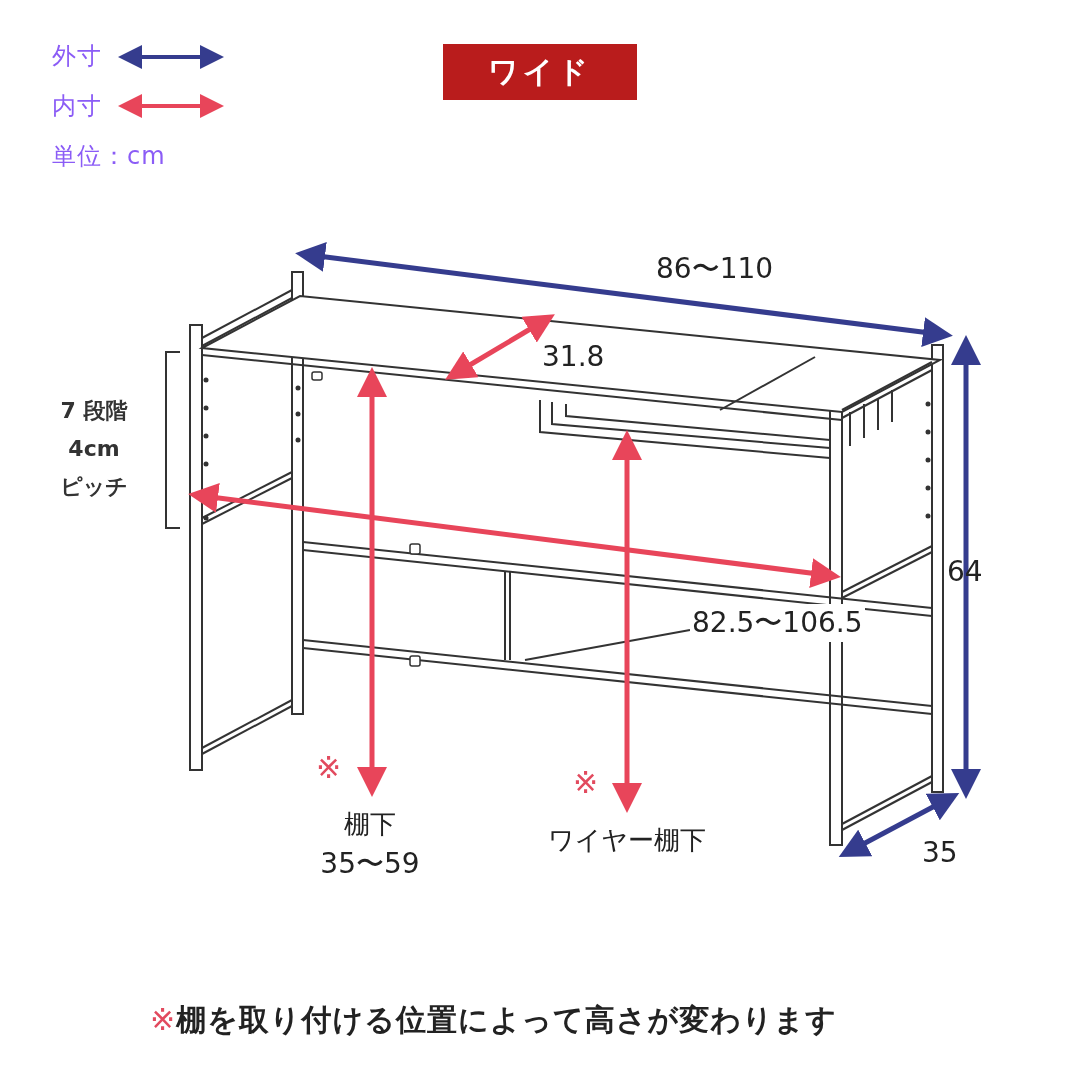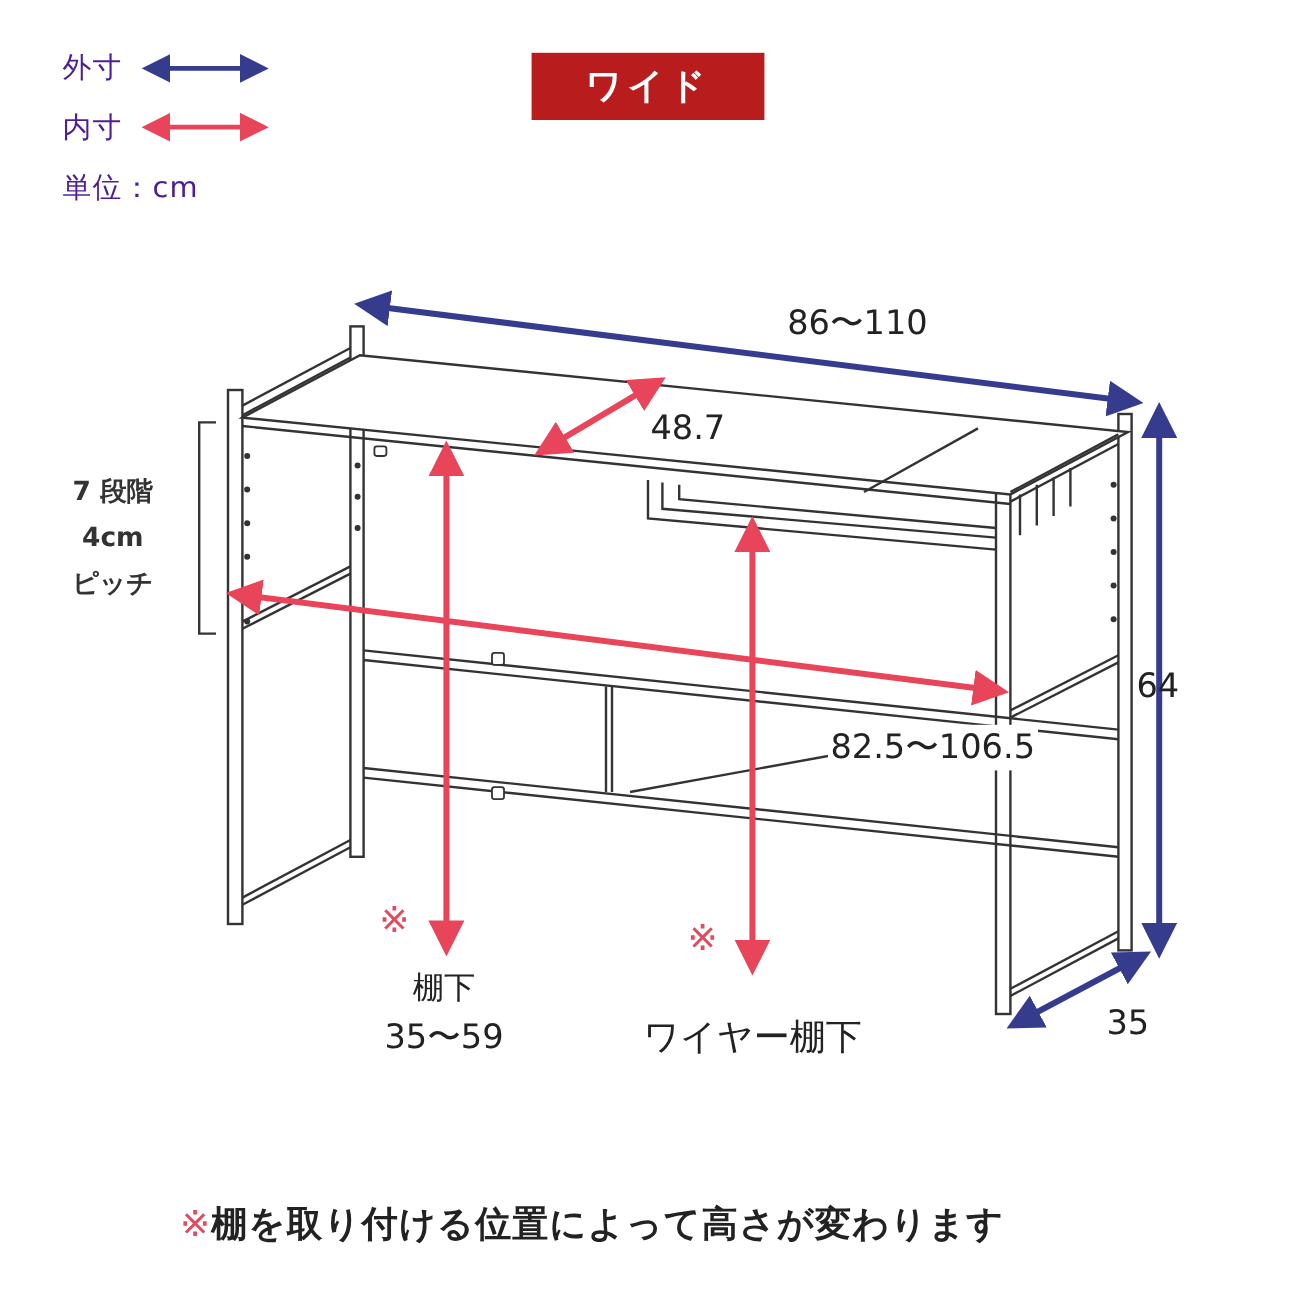--- a/index.html
+++ b/index.html
@@ -1,19 +1,19 @@
 <!DOCTYPE html>
 <html><head>
 <meta charset="utf-8">
 <style>
   html, body { margin: 0; padding: 0; background: #ffffff; }
   body { width: 1080px; height: 1080px; position: relative; overflow: hidden;
          font-family: "DejaVu Sans", "Liberation Sans", sans-serif; color: #2b2b2b; }
   .abs { position: absolute; }
-  .legend-label { font-size: 24px; color: #4c1d95; letter-spacing: 1px; }
+  .legend-label { font-size: 24px; color: #8b5cf6; letter-spacing: 1px; }
   .badge { left: 443px; top: 44px; width: 194px; height: 56px; background: #b91c1c;
            color: #fff; font-size: 30px; font-weight: bold; display: flex;
            align-items: center; justify-content: center; letter-spacing: 4px; }
   .dim { font-size: 28px; color: #222; white-space: nowrap; }
   .pitch { font-size: 22px; font-weight: bold; color: #333; text-align: center; line-height: 38px; }
   .note { font-size: 30px; font-weight: bold; color: #222; letter-spacing: 1px; white-space: nowrap; }
   .note .mark { color: #e24a5e; font-weight: normal; }
   .kome { font-size: 30px; color: #e24a5e; }
   .center { text-align: center; line-height: 40px; }
   svg#drawing { position: absolute; left: 0; top: 0; }
@@ -112,36 +112,36 @@
   <line x1="966" y1="350" x2="966" y2="784" stroke="#353c8e" stroke-width="5" marker-start="url(#ab)" marker-end="url(#ab)"></line>
   <line x1="852" y1="850" x2="946" y2="800" stroke="#353c8e" stroke-width="5" marker-start="url(#ab)" marker-end="url(#ab)"></line>
 
   <line x1="458" y1="372" x2="542" y2="322" stroke="#e8455a" stroke-width="5" marker-start="url(#ar)" marker-end="url(#ar)"></line>
   <line x1="203" y1="496" x2="826" y2="575" stroke="#e8455a" stroke-width="5" marker-start="url(#ar)" marker-end="url(#ar)"></line>
   <line x1="372" y1="382" x2="372" y2="782" stroke="#e8455a" stroke-width="5" marker-start="url(#ar)" marker-end="url(#ar)"></line>
   <line x1="627" y1="445" x2="627" y2="798" stroke="#e8455a" stroke-width="5" marker-start="url(#ar)" marker-end="url(#ar)"></line>
 </svg>
 
 <div class="abs dim" style="left:656px;top:250px;">86〜110</div>
-<div class="abs dim" style="left:542px;top:340px;">48.7</div>
+<div class="abs dim" style="left:542px;top:340px;">31.8</div>
 <div class="abs dim" style="left:690px;top:604px;background:#fff;padding:0 2px;">82.5〜106.5</div>
 <div class="abs dim" style="left:947px;top:555px;text-align:center;">64</div>
 <div class="abs dim" style="left:922px;top:836px;">35</div>
 
 <div class="abs pitch" style="left:44px;top:392px;width:100px;">
   <div>7 段階</div>
   <div>4cm</div>
   <div>ピッチ</div>
 </div>
 
 <div class="abs kome" style="left:316px;top:750px;">※</div>
 <div class="abs dim center" style="left:300px;top:804px;width:140px;">
   <div style="font-size:26px;">棚下</div>
   <div>35〜59</div>
 </div>
 <div class="abs kome" style="left:573px;top:765px;">※</div>
 <div class="abs dim center" style="left:520px;top:820px;width:214px;">
-  <div style="font-size:30px;margin-top:25px;">ワイヤー棚下</div>
+  <div style="font-size:26px;">ワイヤー棚下</div>
 </div>
 
 <div class="abs note" style="left:150px;top:1000px;">
   <span class="mark">※</span><span>棚を取り付ける位置によって高さが変わります</span>
 </div>
 
 </body></html>

